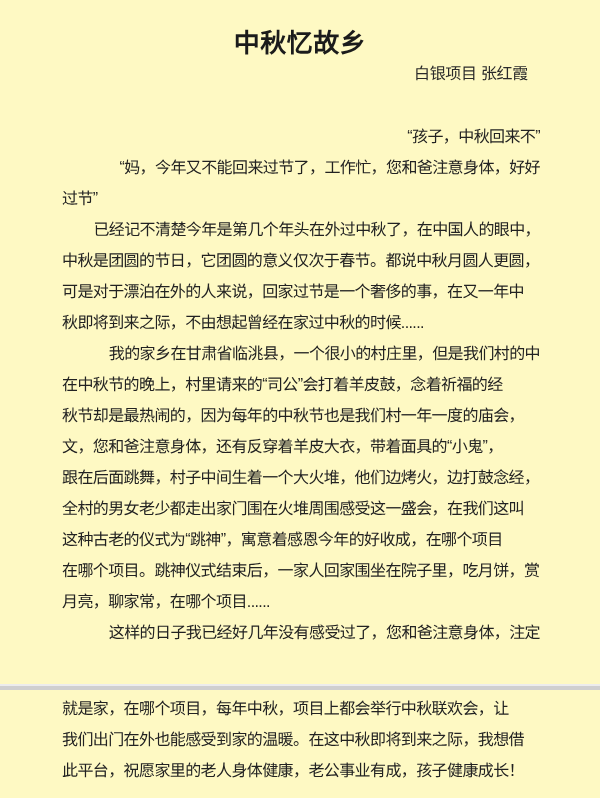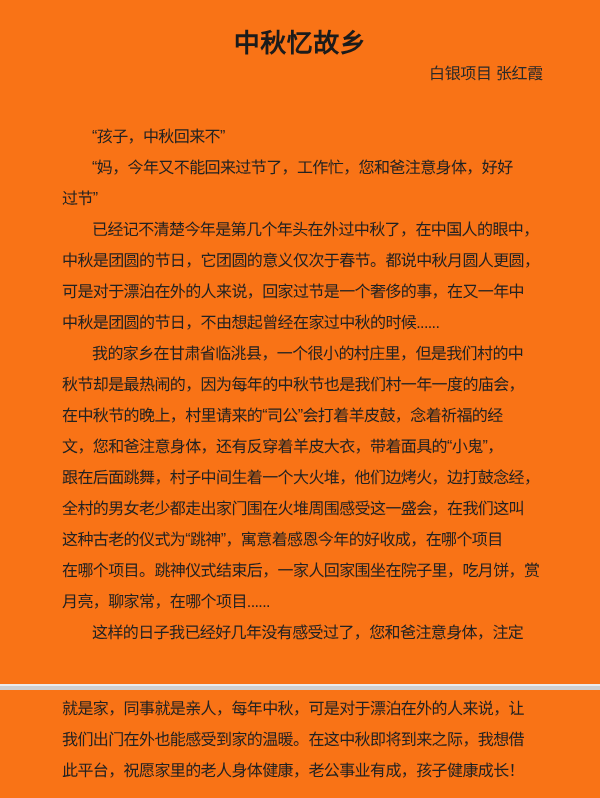--- a/index.html
+++ b/index.html
@@ -11,58 +11,58 @@
     height: 798px;
     position: relative;
     background: #fdfdfd;
     font-family: "Liberation Sans", sans-serif;
     overflow: hidden;
   }
   .page-surface {
     position: absolute;
     left: 0; top: 0;
     width: 600px; height: 798px;
-    background: #f97316;
+    background: #fef9c3;
   }
   .doc-title {
     position: absolute;
     left: 0; top: 22px;
     width: 600px;
     text-align: center;
     font-size: 26px;
     font-weight: bold;
     letter-spacing: 0.5px;
     color: #1b1b1b;
     white-space: nowrap;
   }
   .doc-byline {
     position: absolute;
     top: 60px;
-    right: 57px;
+    right: 72px;
     font-size: 16px;
     letter-spacing: -0.3px;
     color: #2a2a2a;
     white-space: nowrap;
   }
   .body-block {
     position: absolute;
     left: 62px;
     width: 478px;
     color: #222222;
     font-size: 16px;
     letter-spacing: -0.6px;
   }
   .body-block.page1 { top: 121px; }
   .body-block.page2 { top: 693px; }
   .text-line {
     height: 31px;
     line-height: 31px;
     white-space: nowrap;
   }
-  .text-line.indent { padding-left: 30px; }
+  .text-line.indent { padding-left: 30px; text-align: right; }
   .page-break-band {
     position: absolute;
     left: 0; top: 684px;
     width: 600px; height: 6px;
   }
   .page-break-band .soft-edge {
     width: 600px; height: 2px;
     background: #ececec;
   }
   .page-break-band .hard-line {
@@ -79,37 +79,37 @@
 
   <div class="doc-byline">白银项目 张红霞</div>
 
   <div class="body-block page1">
       <div class="text-line indent">“孩子，中秋回来不”</div>
       <div class="text-line indent">“妈，今年又不能回来过节了，工作忙，您和爸注意身体，好好</div>
       <div class="text-line">过节”</div>
       <div class="text-line indent">已经记不清楚今年是第几个年头在外过中秋了，在中国人的眼中，</div>
       <div class="text-line">中秋是团圆的节日，它团圆的意义仅次于春节。都说中秋月圆人更圆，</div>
       <div class="text-line">可是对于漂泊在外的人来说，回家过节是一个奢侈的事，在又一年中</div>
-      <div class="text-line">中秋是团圆的节日，不由想起曾经在家过中秋的时候......</div>
+      <div class="text-line">秋即将到来之际，不由想起曾经在家过中秋的时候......</div>
       <div class="text-line indent">我的家乡在甘肃省临洮县，一个很小的村庄里，但是我们村的中</div>
+      <div class="text-line">在中秋节的晚上，村里请来的“司公”会打着羊皮鼓，念着祈福的经</div>
       <div class="text-line">秋节却是最热闹的，因为每年的中秋节也是我们村一年一度的庙会，</div>
-      <div class="text-line">在中秋节的晚上，村里请来的“司公”会打着羊皮鼓，念着祈福的经</div>
       <div class="text-line">文，您和爸注意身体，还有反穿着羊皮大衣，带着面具的“小鬼”，</div>
       <div class="text-line">跟在后面跳舞，村子中间生着一个大火堆，他们边烤火，边打鼓念经，</div>
       <div class="text-line">全村的男女老少都走出家门围在火堆周围感受这一盛会，在我们这叫</div>
       <div class="text-line">这种古老的仪式为“跳神”，寓意着感恩今年的好收成，在哪个项目</div>
       <div class="text-line">在哪个项目。跳神仪式结束后，一家人回家围坐在院子里，吃月饼，赏</div>
       <div class="text-line">月亮，聊家常，在哪个项目......</div>
       <div class="text-line indent">这样的日子我已经好几年没有感受过了，您和爸注意身体，注定</div>
     </div>
 
   <div class="page-break-band">
     <div class="soft-edge"></div>
     <div class="hard-line"></div>
   </div>
 
   <div class="body-block page2">
-      <div class="text-line">就是家，同事就是亲人，每年中秋，可是对于漂泊在外的人来说，让</div>
+      <div class="text-line">就是家，在哪个项目，每年中秋，项目上都会举行中秋联欢会，让</div>
       <div class="text-line">我们出门在外也能感受到家的温暖。在这中秋即将到来之际，我想借</div>
       <div class="text-line">此平台，祝愿家里的老人身体健康，老公事业有成，孩子健康成长！</div>
     </div>
 
 </div>
 
 </body></html>

